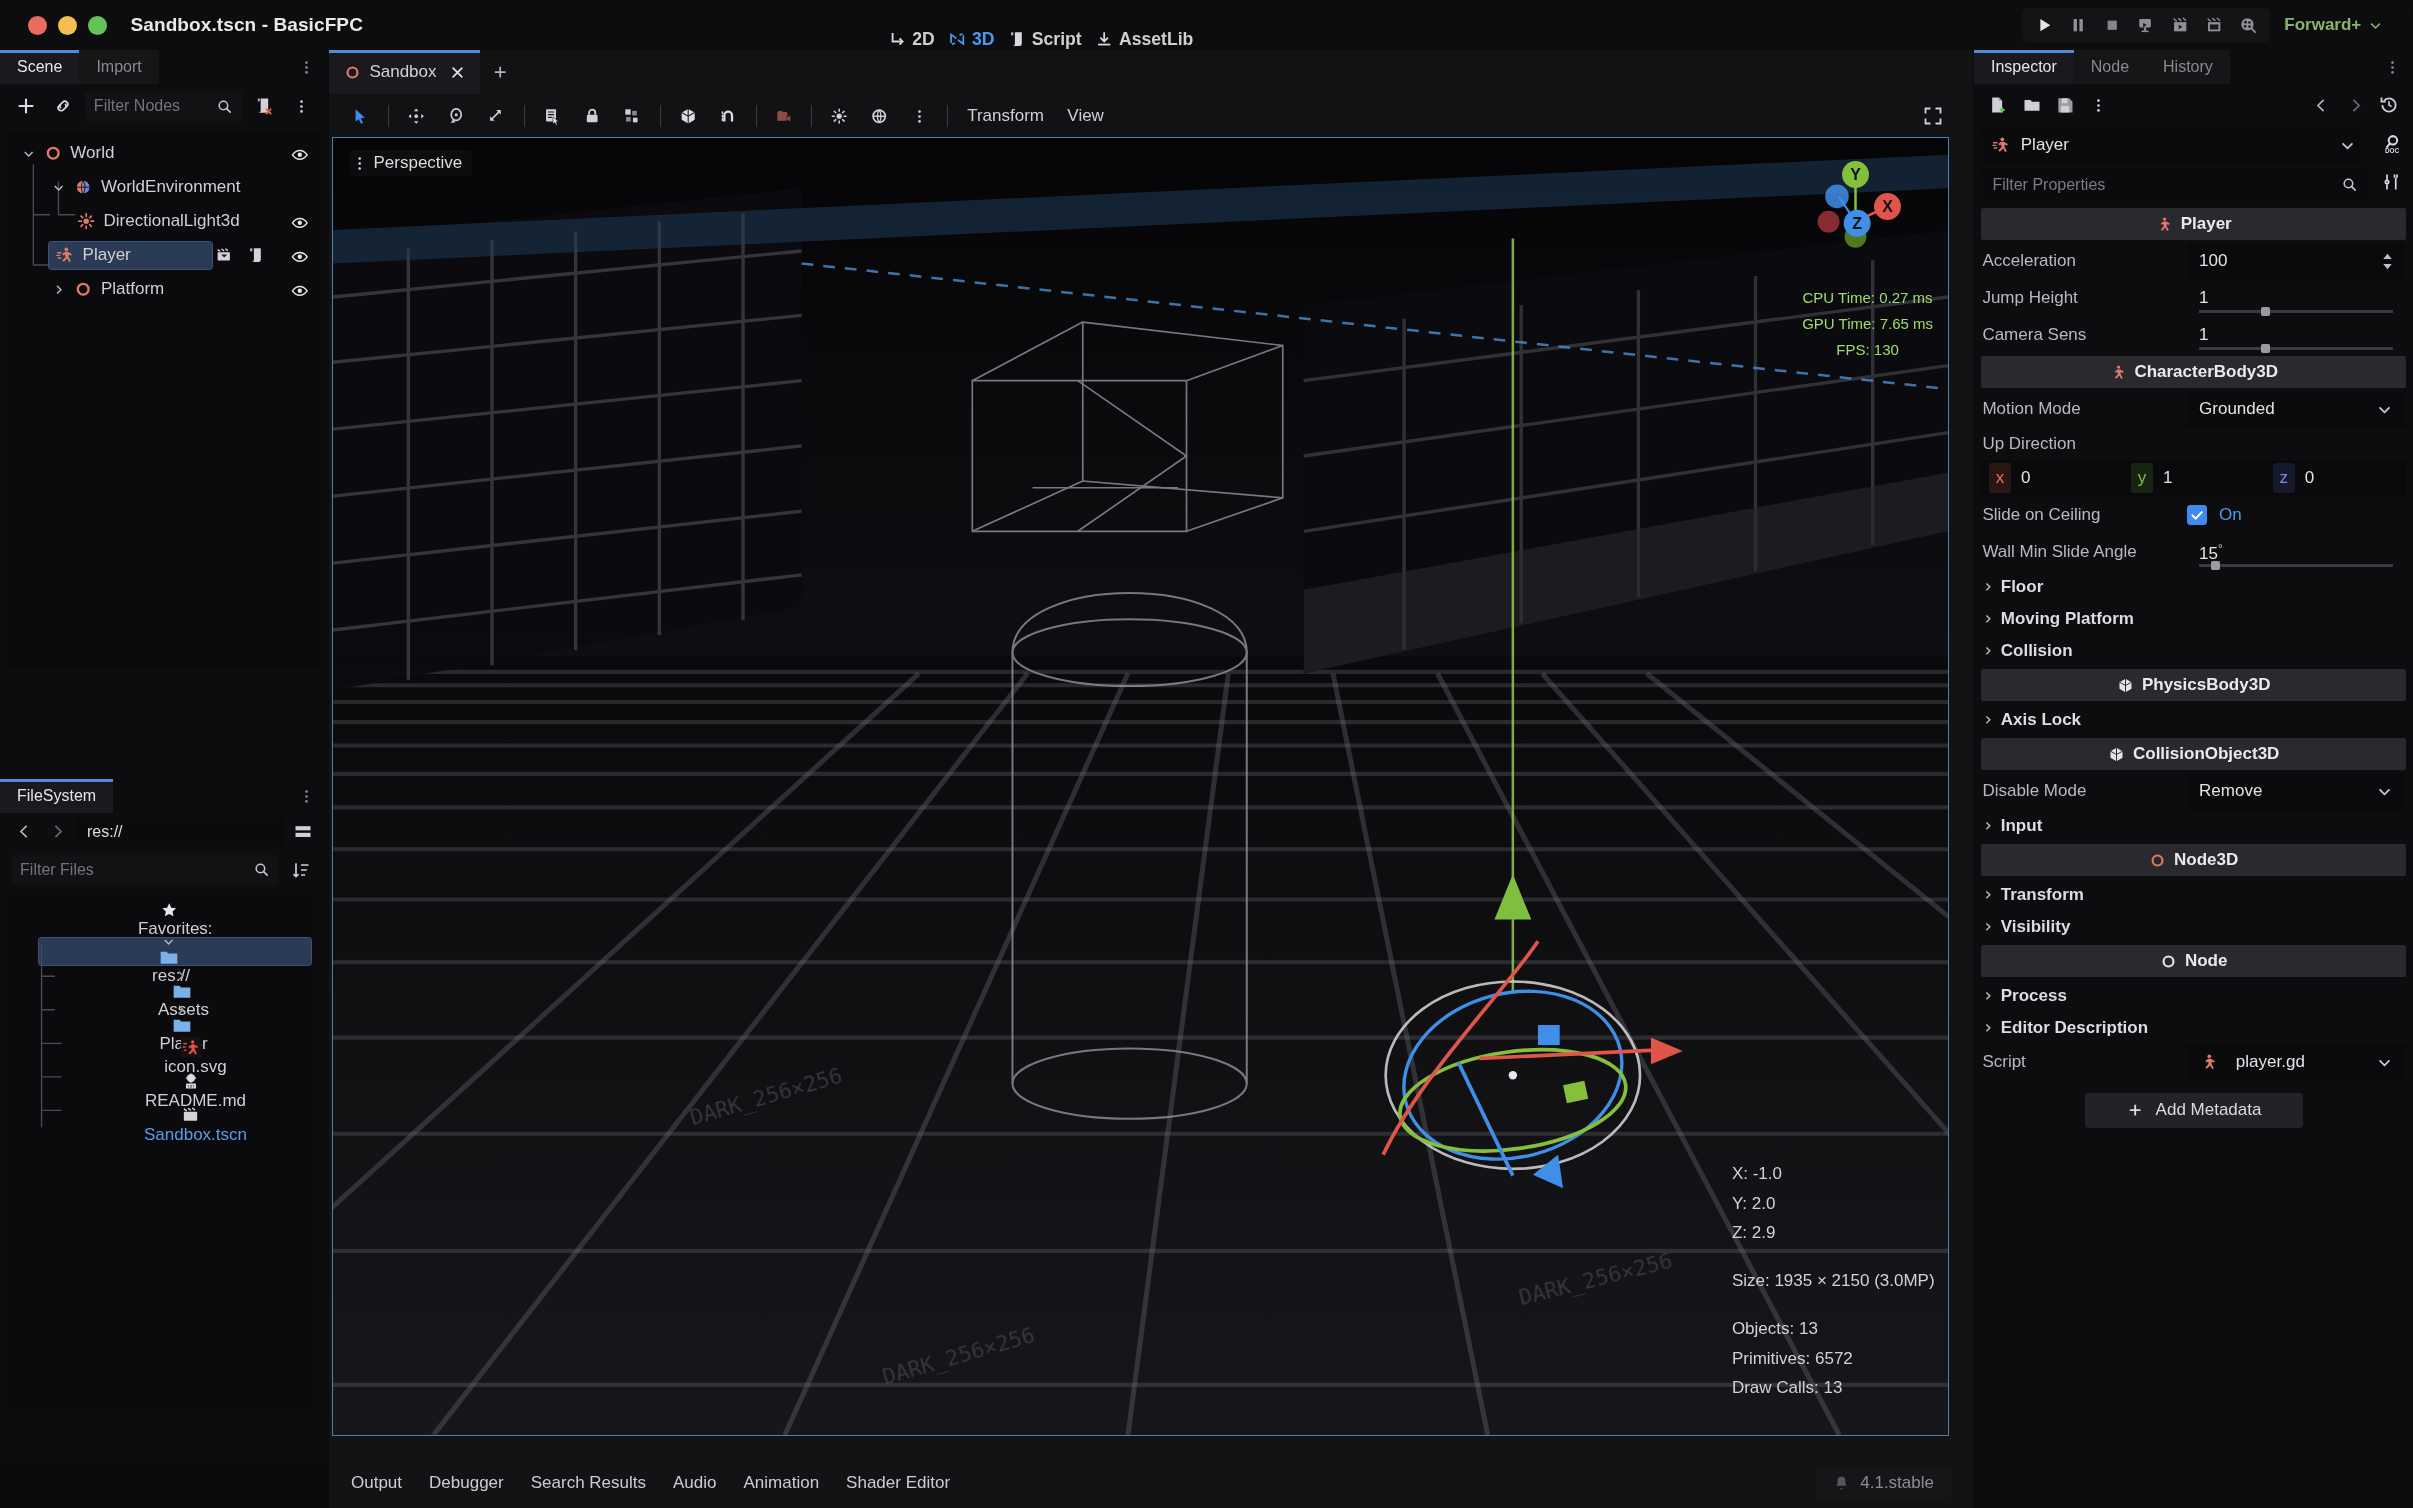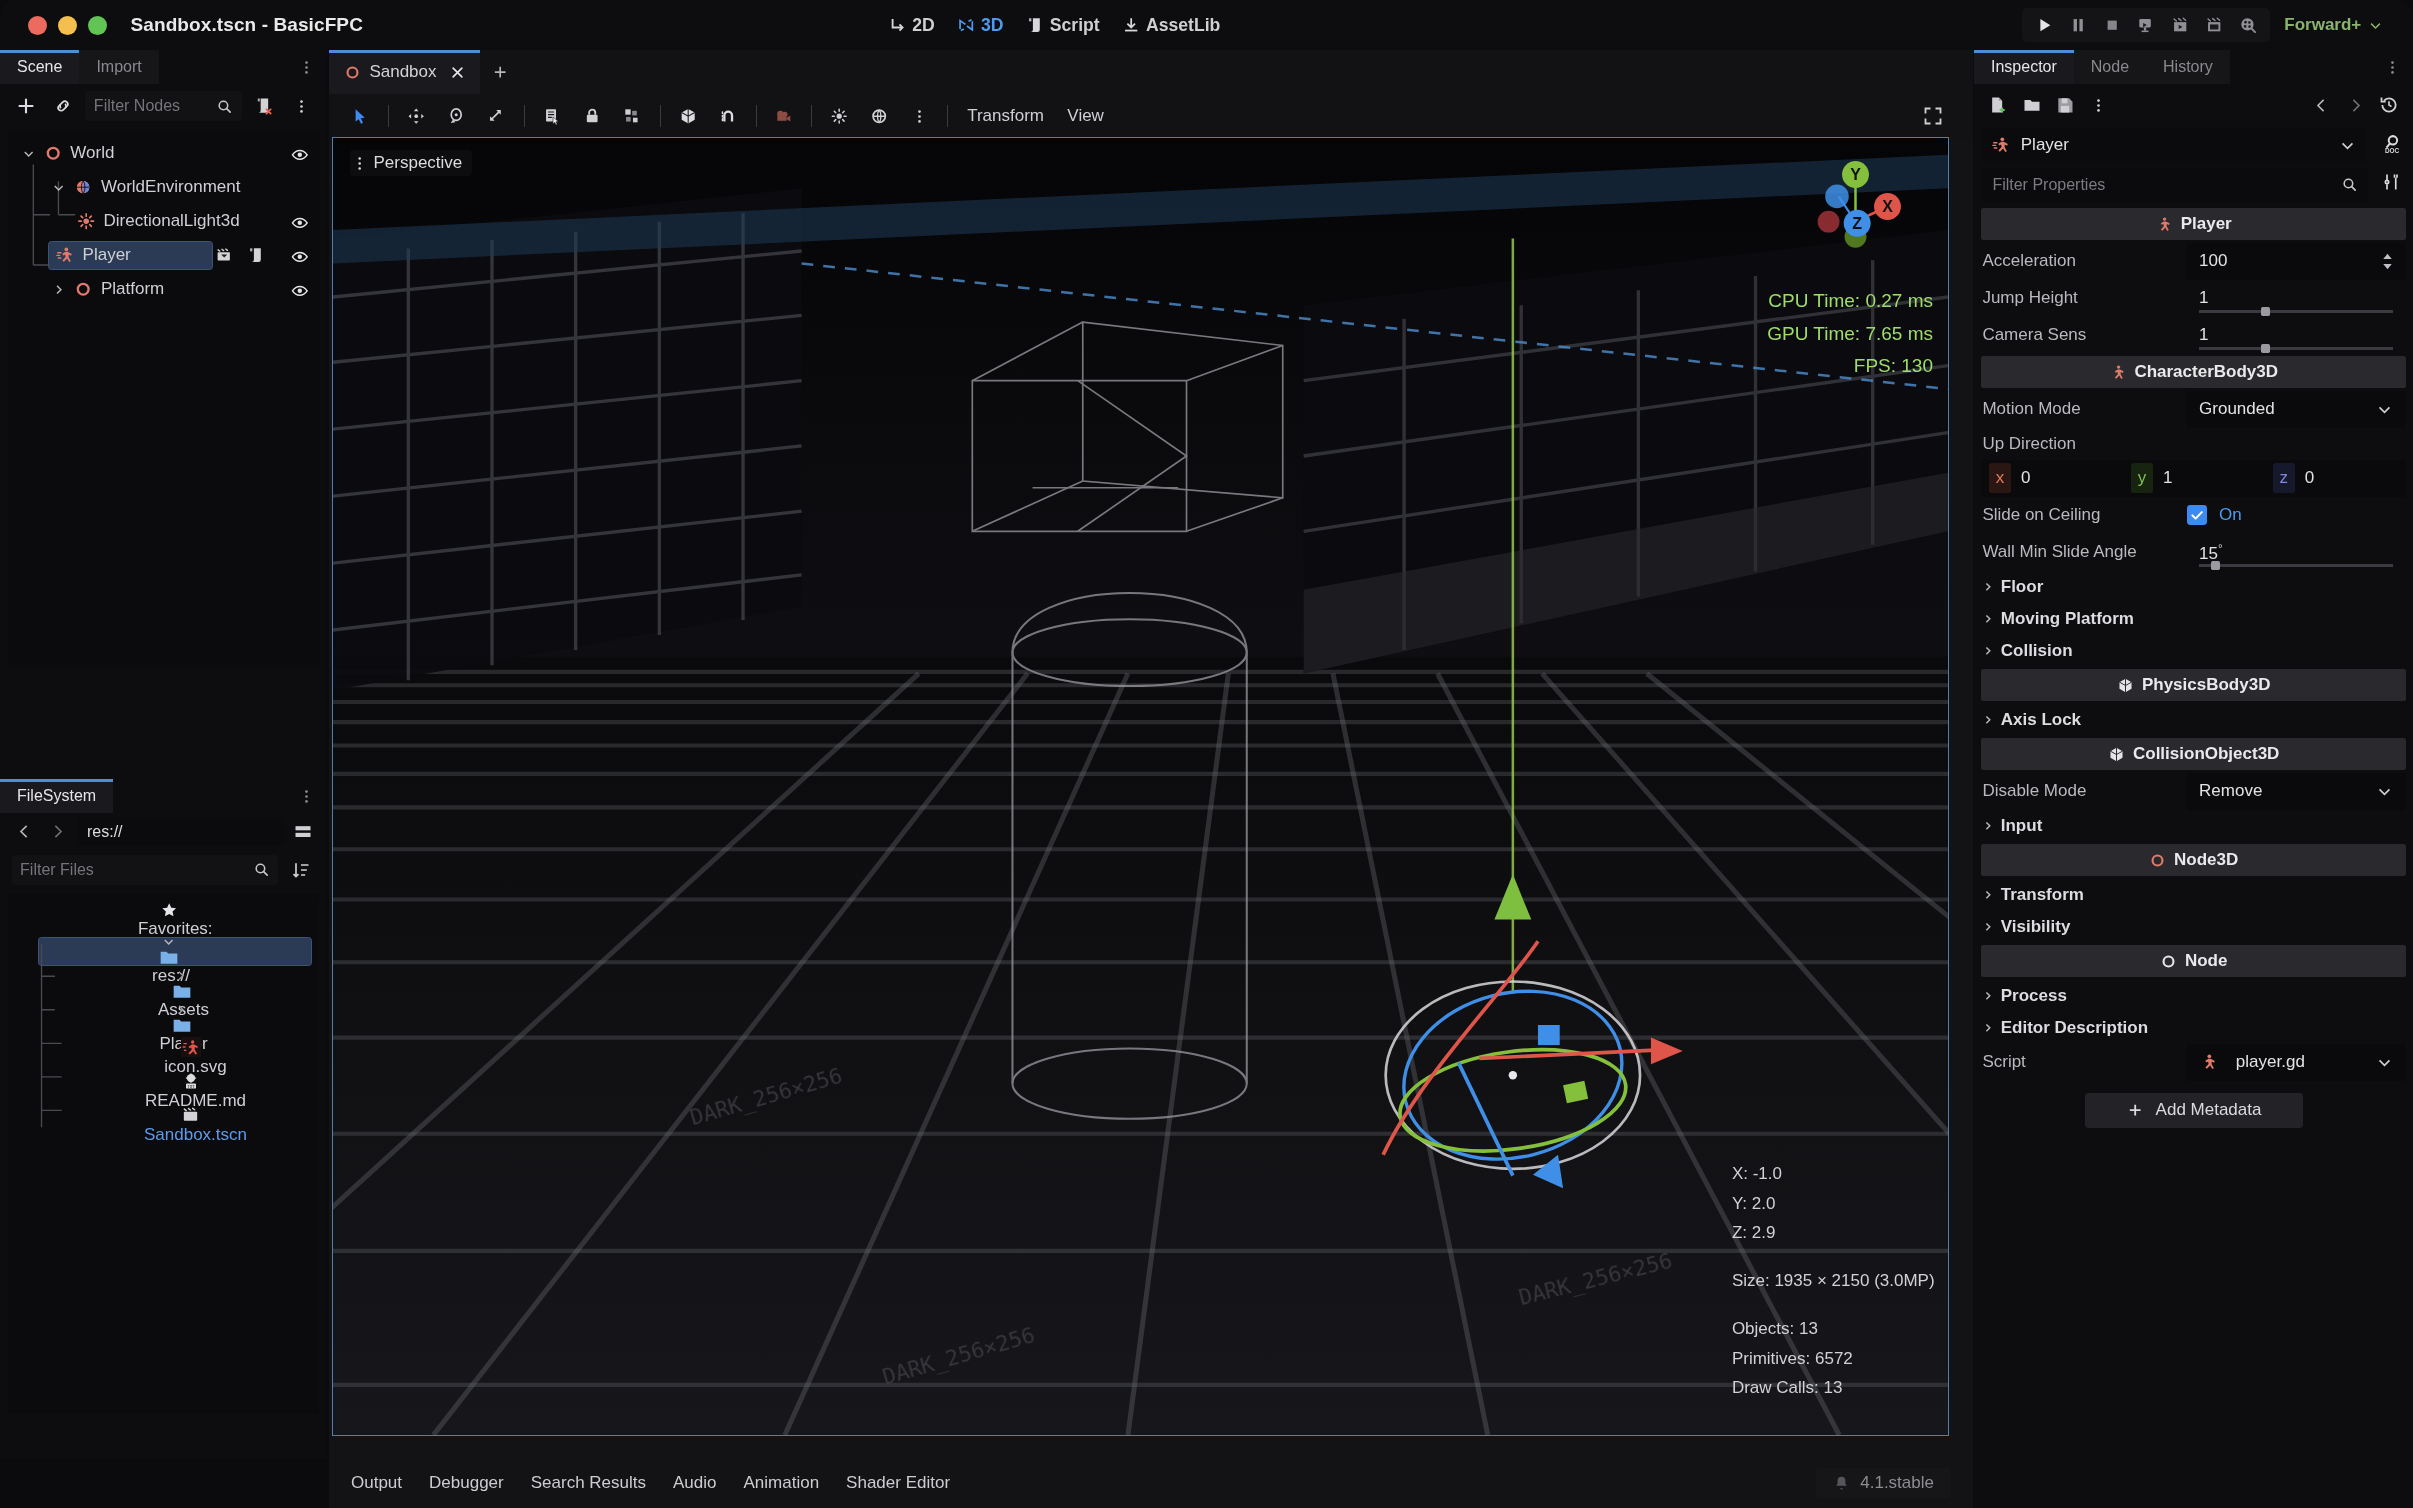--- a/index.html
+++ b/index.html
@@ -23,21 +23,21 @@
   .dot { width:19px; height:19px; border-radius:50%; }
   .dot.r { background:#ed6a5e; }
   .dot.y { background:#f4bf4f; }
   .dot.g { background:#61c454; }
   #win-title {
     margin-left:23.5px; font-size:19px; font-weight:bold; color:#e9e9ea;
     letter-spacing:0.1px;
   }
   #main-tabs {
     position:absolute; left:888px; top:0; height:50px;
-    display:flex; align-items:center; gap:22px;
+    display:flex; align-items:flex-end; gap:13px;
   }
   .mtab { display:flex; align-items:center; gap:5.9px; font-size:17.6px; font-weight:bold; color:#cfcfd2; cursor:pointer;}
   .mtab.active { color:#4d9bf0; }
   #run-bar {
     position:absolute; right:30px; top:10px; height:30px;
     display:flex; align-items:center; gap:0px;
   }
   #run-group {
     display:flex; align-items:center; gap:0px;
     background:#141416; border-radius:5px; padding:2.5px 5px;
@@ -108,22 +108,22 @@
     position:absolute; left:332px; top:137px; width:1617px; height:1299px;
     background:#050507; border:1.7px solid #4f7fae; overflow:hidden;
   }
   #vp-scene { position:absolute; inset:0; }
   #persp {
     position:absolute; left:17px; top:11.7px; display:flex; align-items:center; gap:6.7px;
     font-size:17px; color:#dcdcdf; background:rgba(20,20,24,.55); padding:3.4px 10px 3.4px 3.4px; border-radius:3.4px;
     z-index:6; cursor:pointer;
   }
   #perf {
-    position:absolute; right:15px; top:147px; z-index:6; text-align:right;
-    font-size:19px; color:#9fdd6a; line-height:1.72;
+    position:absolute; right:15px; top:147px; z-index:6; text-align:center;
+    font-size:15px; color:#9fdd6a; line-height:1.72;
   }
   #vp-info {
     position:absolute; right:13.4px; bottom:32px; z-index:6;
     font-size:17px; color:#d2d2d6; line-height:1.74;
   }
   #vp-info .gap { height:18.4px; }
   #gizmo { position:absolute; right:42px; top:18.4px; width:101px; height:101px; z-index:7; cursor:pointer;}
 
   
   #bottom-bar {

